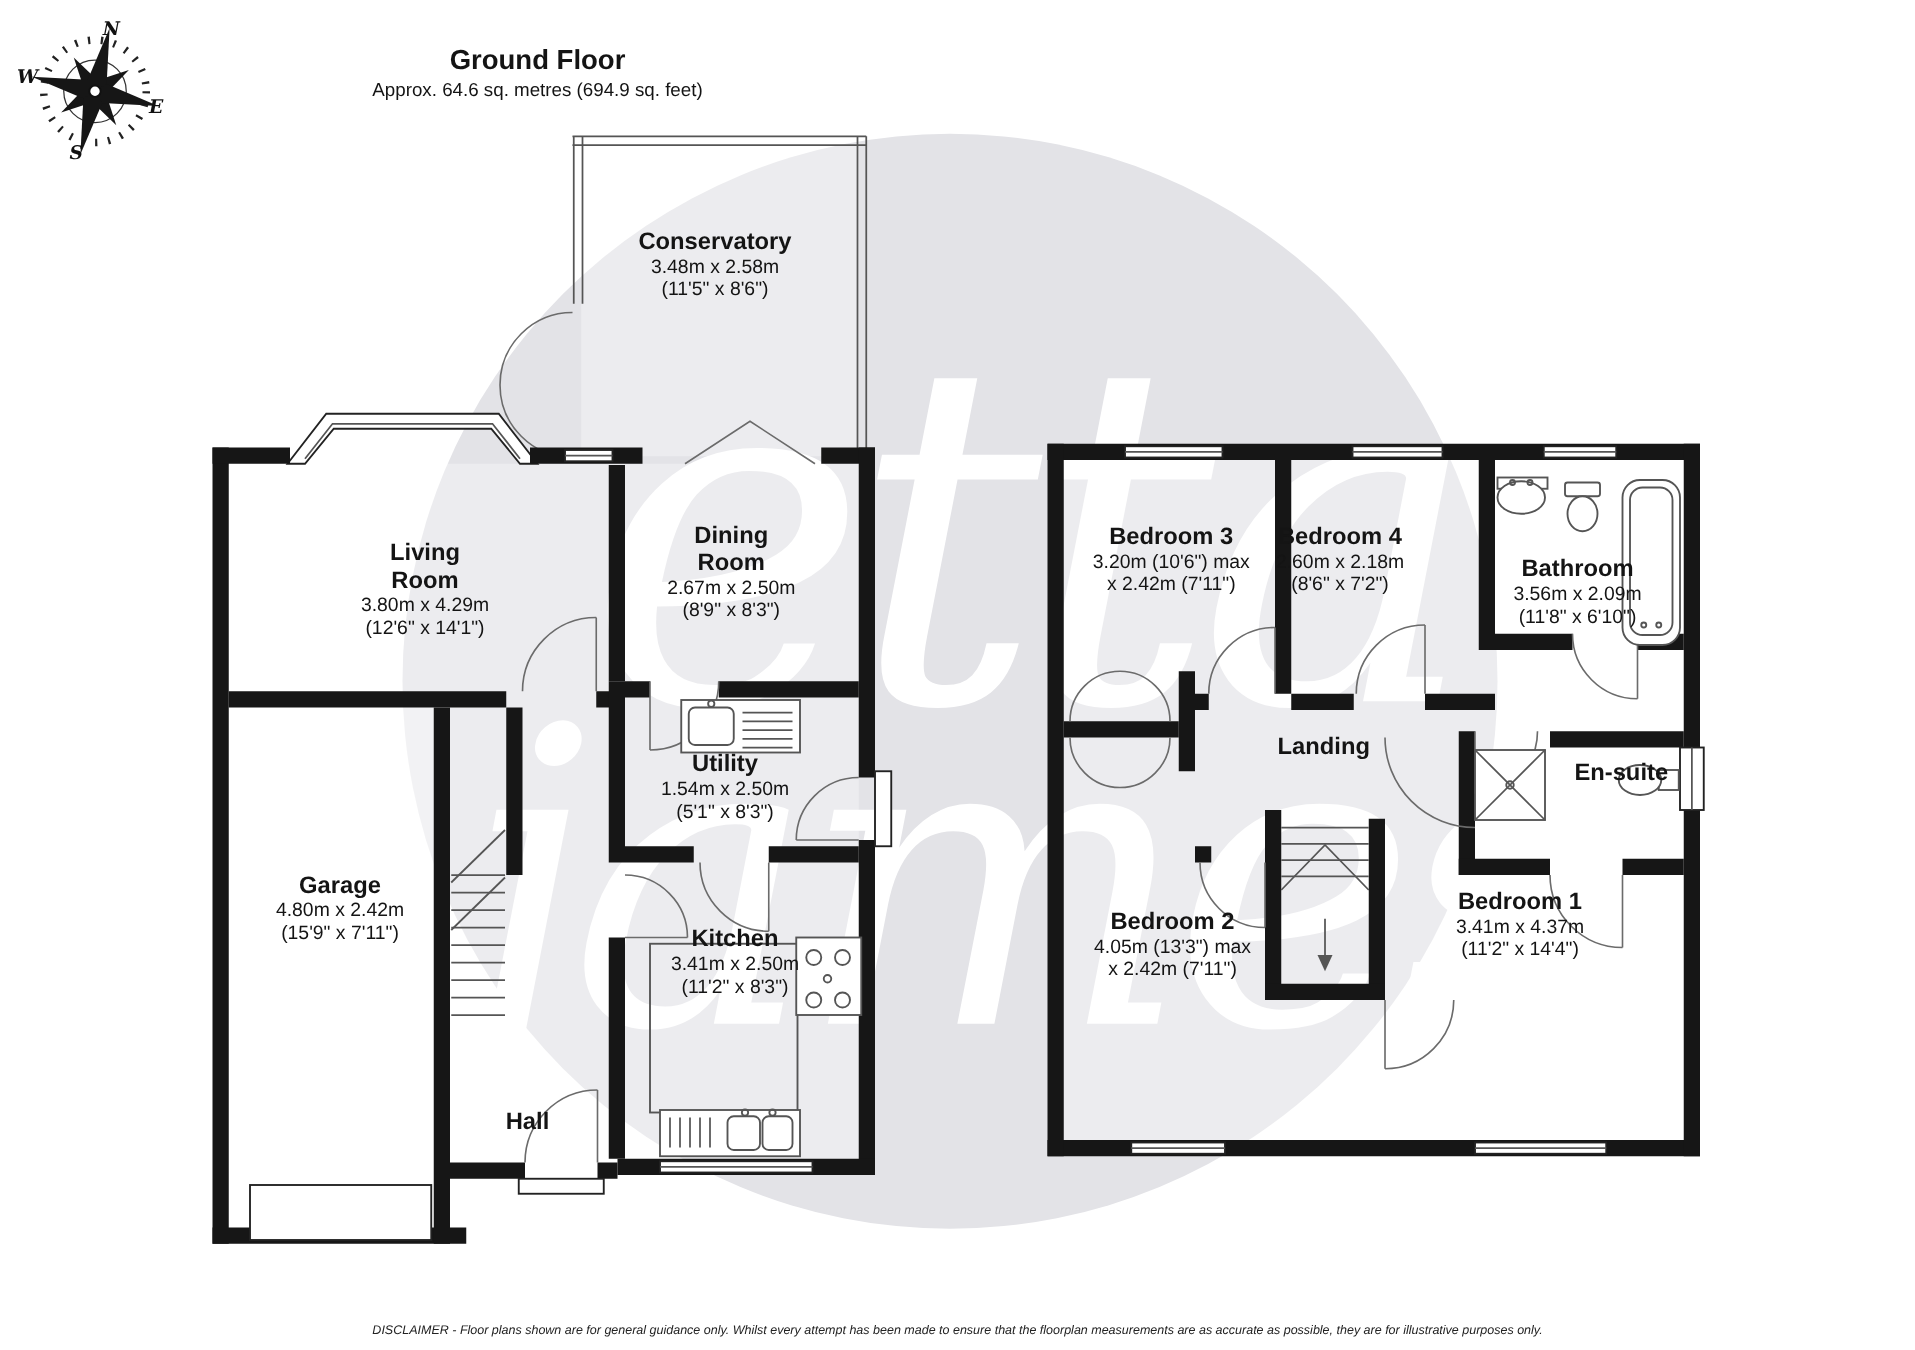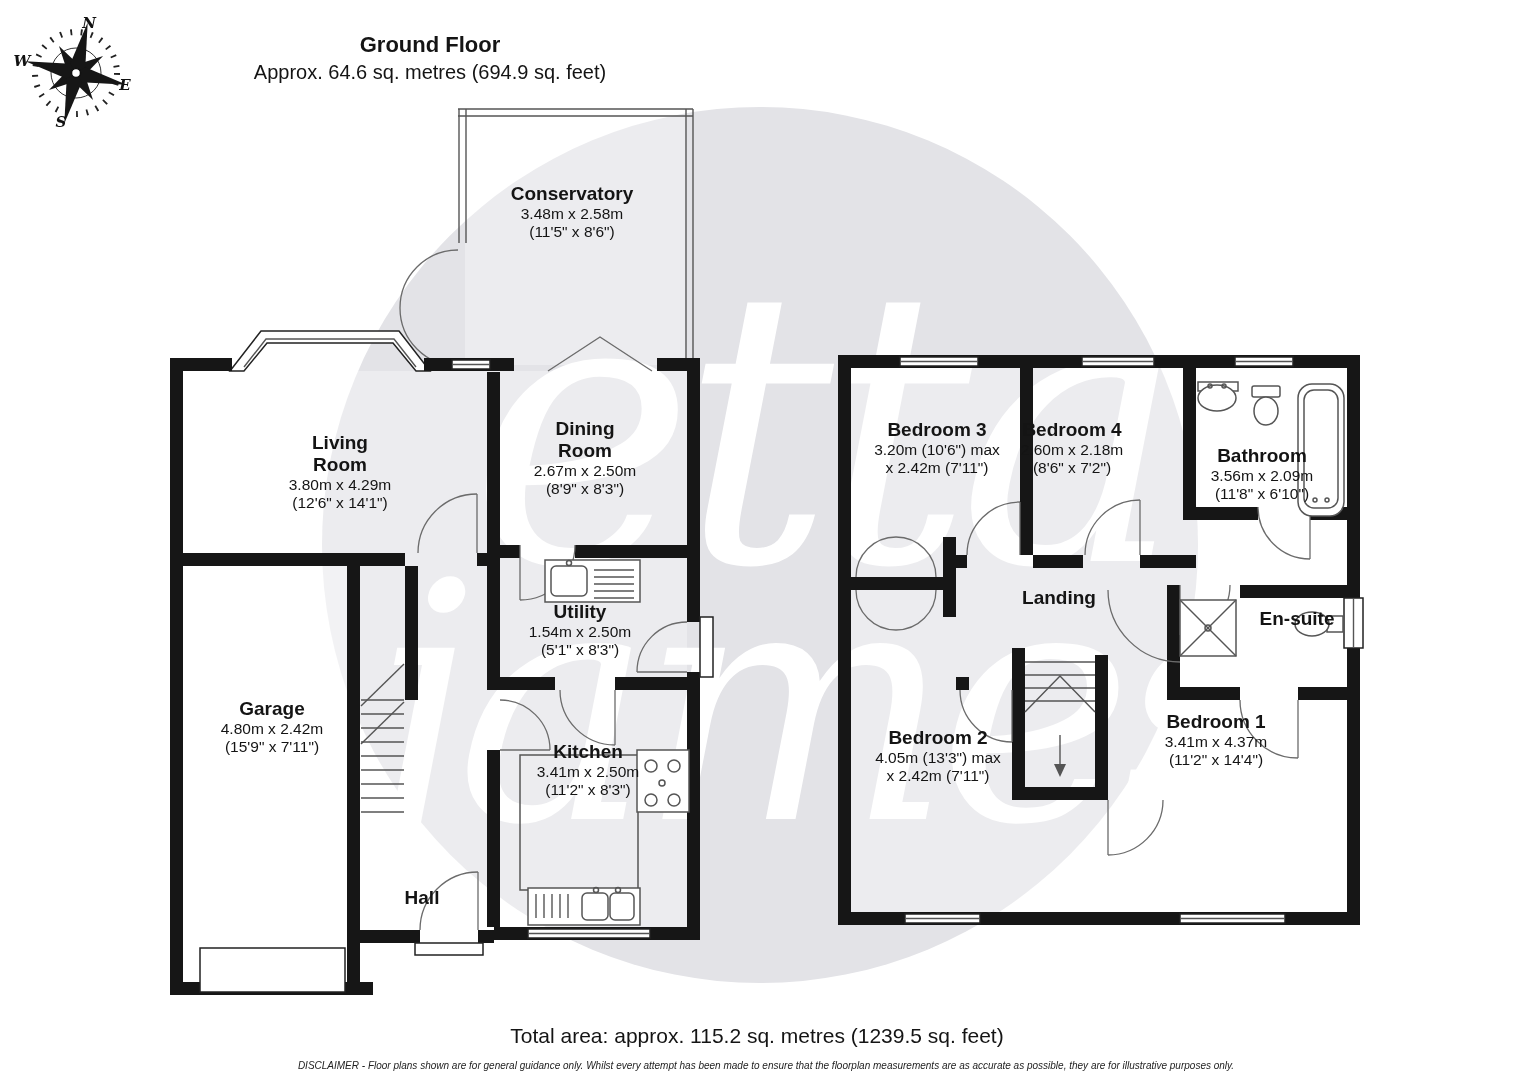--- a/index.html
+++ b/index.html
@@ -18,21 +18,21 @@
   .tl{stroke:#555;stroke-width:1.4;fill:none;}
   .arc{stroke:#6b6b6b;stroke-width:1.3;fill:none;}
   .win{fill:#fff;stroke:#222;stroke-width:1.5;}
   .fx{fill:#fff;stroke:#555;stroke-width:1.5;}
   .fxn{fill:none;stroke:#555;stroke-width:1.5;}
   .rm{fill:rgba(255,255,255,0.33);}
   .ct{font:italic bold 15px "DejaVu Serif",serif;fill:#111;text-anchor:middle;}
   
   .hdr{position:absolute;transform:translate(-50%,-50%);text-align:center;white-space:nowrap;}
   .hdr .t{font-size:22px;font-weight:bold;}
-  .hdr .s{font-size:20px;margin-top:3px;}
+  .hdr .s{font-size:15px;margin-top:3px;}
   .room-label{position:absolute;transform:translate(-50%,-50%);text-align:center;white-space:nowrap;}
   .rn{font-size:19px;font-weight:bold;line-height:1.15;white-space:pre-line;}
   .rd{font-size:15.5px;line-height:1.16;}
   .total{position:absolute;transform:translate(-50%,-50%);font-size:21px;white-space:nowrap;}
   .disclaimer{position:absolute;transform:translate(-50%,-50%);font-size:10px;color:#222;white-space:nowrap;font-style:italic;}
 </style>
 </head>
 <body>
 
 <div id="canvas">
@@ -341,16 +341,15 @@
     <div class="rn">Bedroom 2</div>
     <div class="rd">4.05m (13'3") max</div>
     <div class="rd">x 2.42m (7'11")</div>
   </div>
   <div class="room-label" style="left:1216px;top:740px;">
     <div class="rn">Bedroom 1</div>
     <div class="rd">3.41m x 4.37m</div>
     <div class="rd">(11'2" x 14'4")</div>
   </div>
 
-  <div class="total" style="left:757px;top:1036px;">Total area: approx. 115.2 sq. metres (1239.5 sq. feet)</div>
   <div class="disclaimer" style="left:766px;top:1065px;">DISCLAIMER -  Floor plans shown are for general guidance only. Whilst every attempt has been made to ensure that the floorplan measurements are as accurate as possible, they are for illustrative purposes only.</div>
 
 </div>
 
 </body></html>

